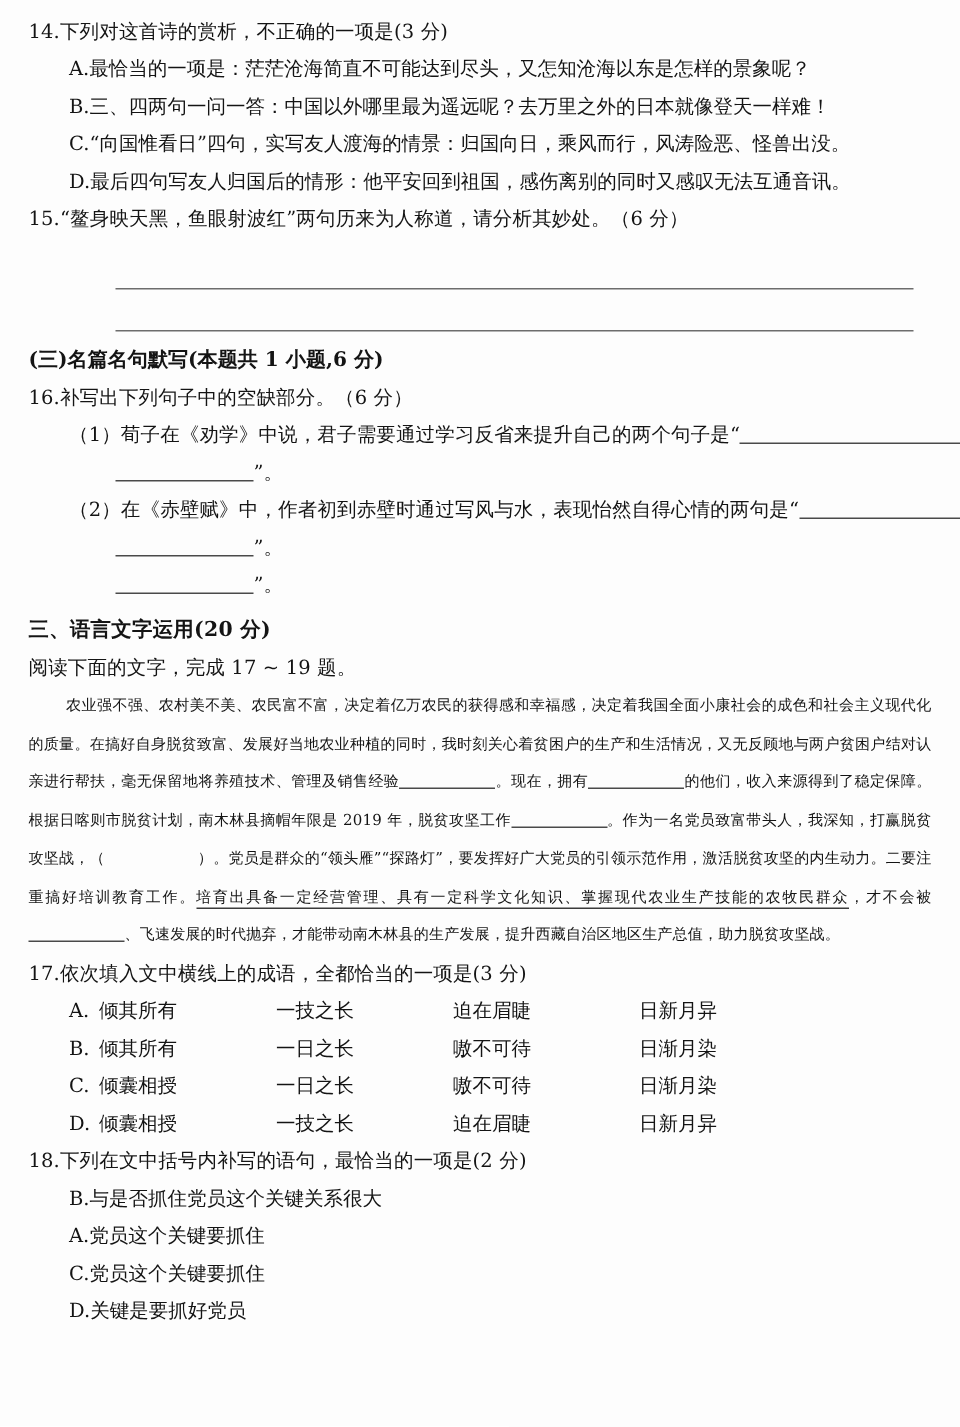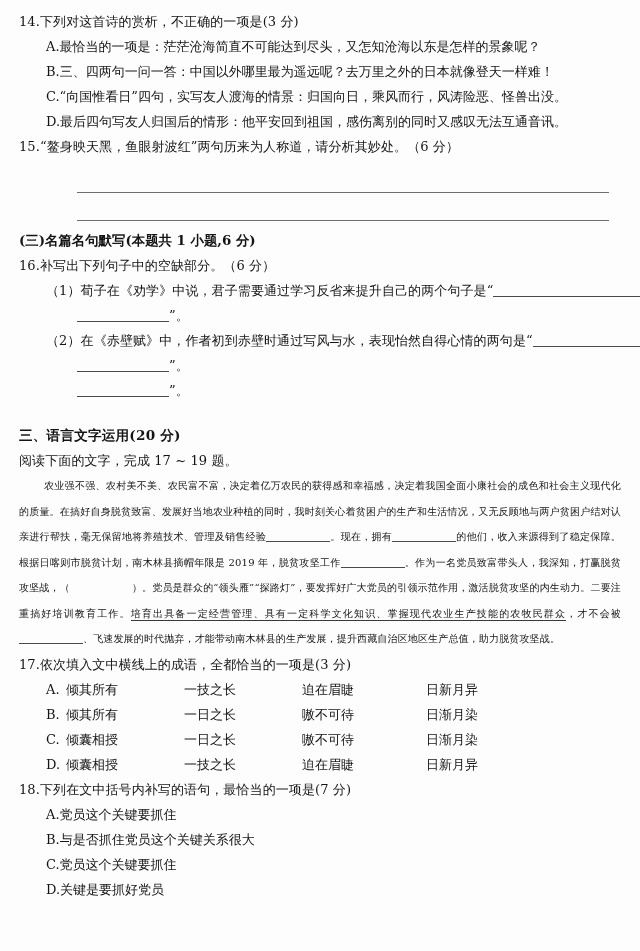--- a/index.html
+++ b/index.html
@@ -148,21 +148,21 @@
       <span>（2）</span><span>在《赤壁赋》中，作者初到赤壁时通过写风与水，表现怡然自得心情的两句是“</span><span class="blank b-lg"></span>，
     </div>
     <div class="qline" style="padding-left:58px">
       <span class="blank b-md"></span><span>”。</span>
     </div>
 
     <div class="qline" style="padding-left:58px">
       <span class="blank b-md"></span><span>”。</span>
     </div>
 
-    <div class="sec-head" style="margin-top:19px">三、语言文字运用(20 分)</div>
+    <div class="sec-head" style="margin-top:4px">三、语言文字运用(20 分)</div>
     <div class="qline">阅读下面的文字，完成 17 ~ 19 题。</div>
 
     <div class="passage">
       <p>
         <span>农业强不强、农村美不美、农民富不富，决定着亿万农民的获得感和幸福感，决定着我国全面小康社会的成色和社会主义现代化的质量。在搞好自身脱贫致富、发展好当地农业种植的同时，我时刻关心着贫困户的生产和生活情况，又无反顾地与两户贫困户结对认亲进行帮扶，毫无保留地将养殖技术、管理及销售经验</span><span class="blank b-sm"></span><span>。现在，拥有</span><span class="blank b-sm"></span><span>的他们，收入来源得到了稳定保障。根据日喀则市脱贫计划，南木林县摘帽年限是 2019 年，脱贫攻坚工作</span><span class="blank b-sm"></span><span>。作为一名党员致富带头人，我深知，打赢脱贫攻坚战，</span>（<span class="paren-blank"></span>）<span>。党员是群众的“领头雁”“探路灯”，要发挥好广大党员的引领示范作用，激活脱贫攻坚的内生动力。二要注重搞好培训教育工作。</span><span class="u-line">培育出具备一定经营管理、具有一定科学文化知识、掌握现代农业生产技能的农牧民群众</span><span>，才不会被</span><span class="blank b-sm"></span><span>、飞速发展的时代抛弃，才能带动南木林县的生产发展，提升西藏自治区地区生产总值，助力脱贫攻坚战。</span>
       </p>
     </div>
 
     <div class="qline">17.依次填入文中横线上的成语，全都恰当的一项是(3 分)</div>
     <div class="idiom-row">
@@ -171,20 +171,20 @@
     <div class="idiom-row">
       <span class="lab">B.</span><span class="cell">倾其所有</span><span class="cell">一日之长</span><span class="cell c3">嗷不可待</span><span class="cell">日渐月染</span>
     </div>
     <div class="idiom-row">
       <span class="lab">C.</span><span class="cell">倾囊相授</span><span class="cell">一日之长</span><span class="cell c3">嗷不可待</span><span class="cell">日渐月染</span>
     </div>
     <div class="idiom-row">
       <span class="lab">D.</span><span class="cell">倾囊相授</span><span class="cell">一技之长</span><span class="cell c3">迫在眉睫</span><span class="cell">日新月异</span>
     </div>
 
-    <div class="qline">18.下列在文中括号内补写的语句，最恰当的一项是(7 分)</div>
+    <div class="qline">18.下列在文中括号内补写的语句，最恰当的一项是(2 分)</div>
+    <div class="opt">B.与是否抓住党员这个关键关系很大</div>
     <div class="opt">A.党员这个关键要抓住</div>
-    <div class="opt">B.与是否抓住党员这个关键关系很大</div>
     <div class="opt">C.党员这个关键要抓住</div>
     <div class="opt">D.关键是要抓好党员</div>
 
   </div>
 </div>
 
 </body></html>

